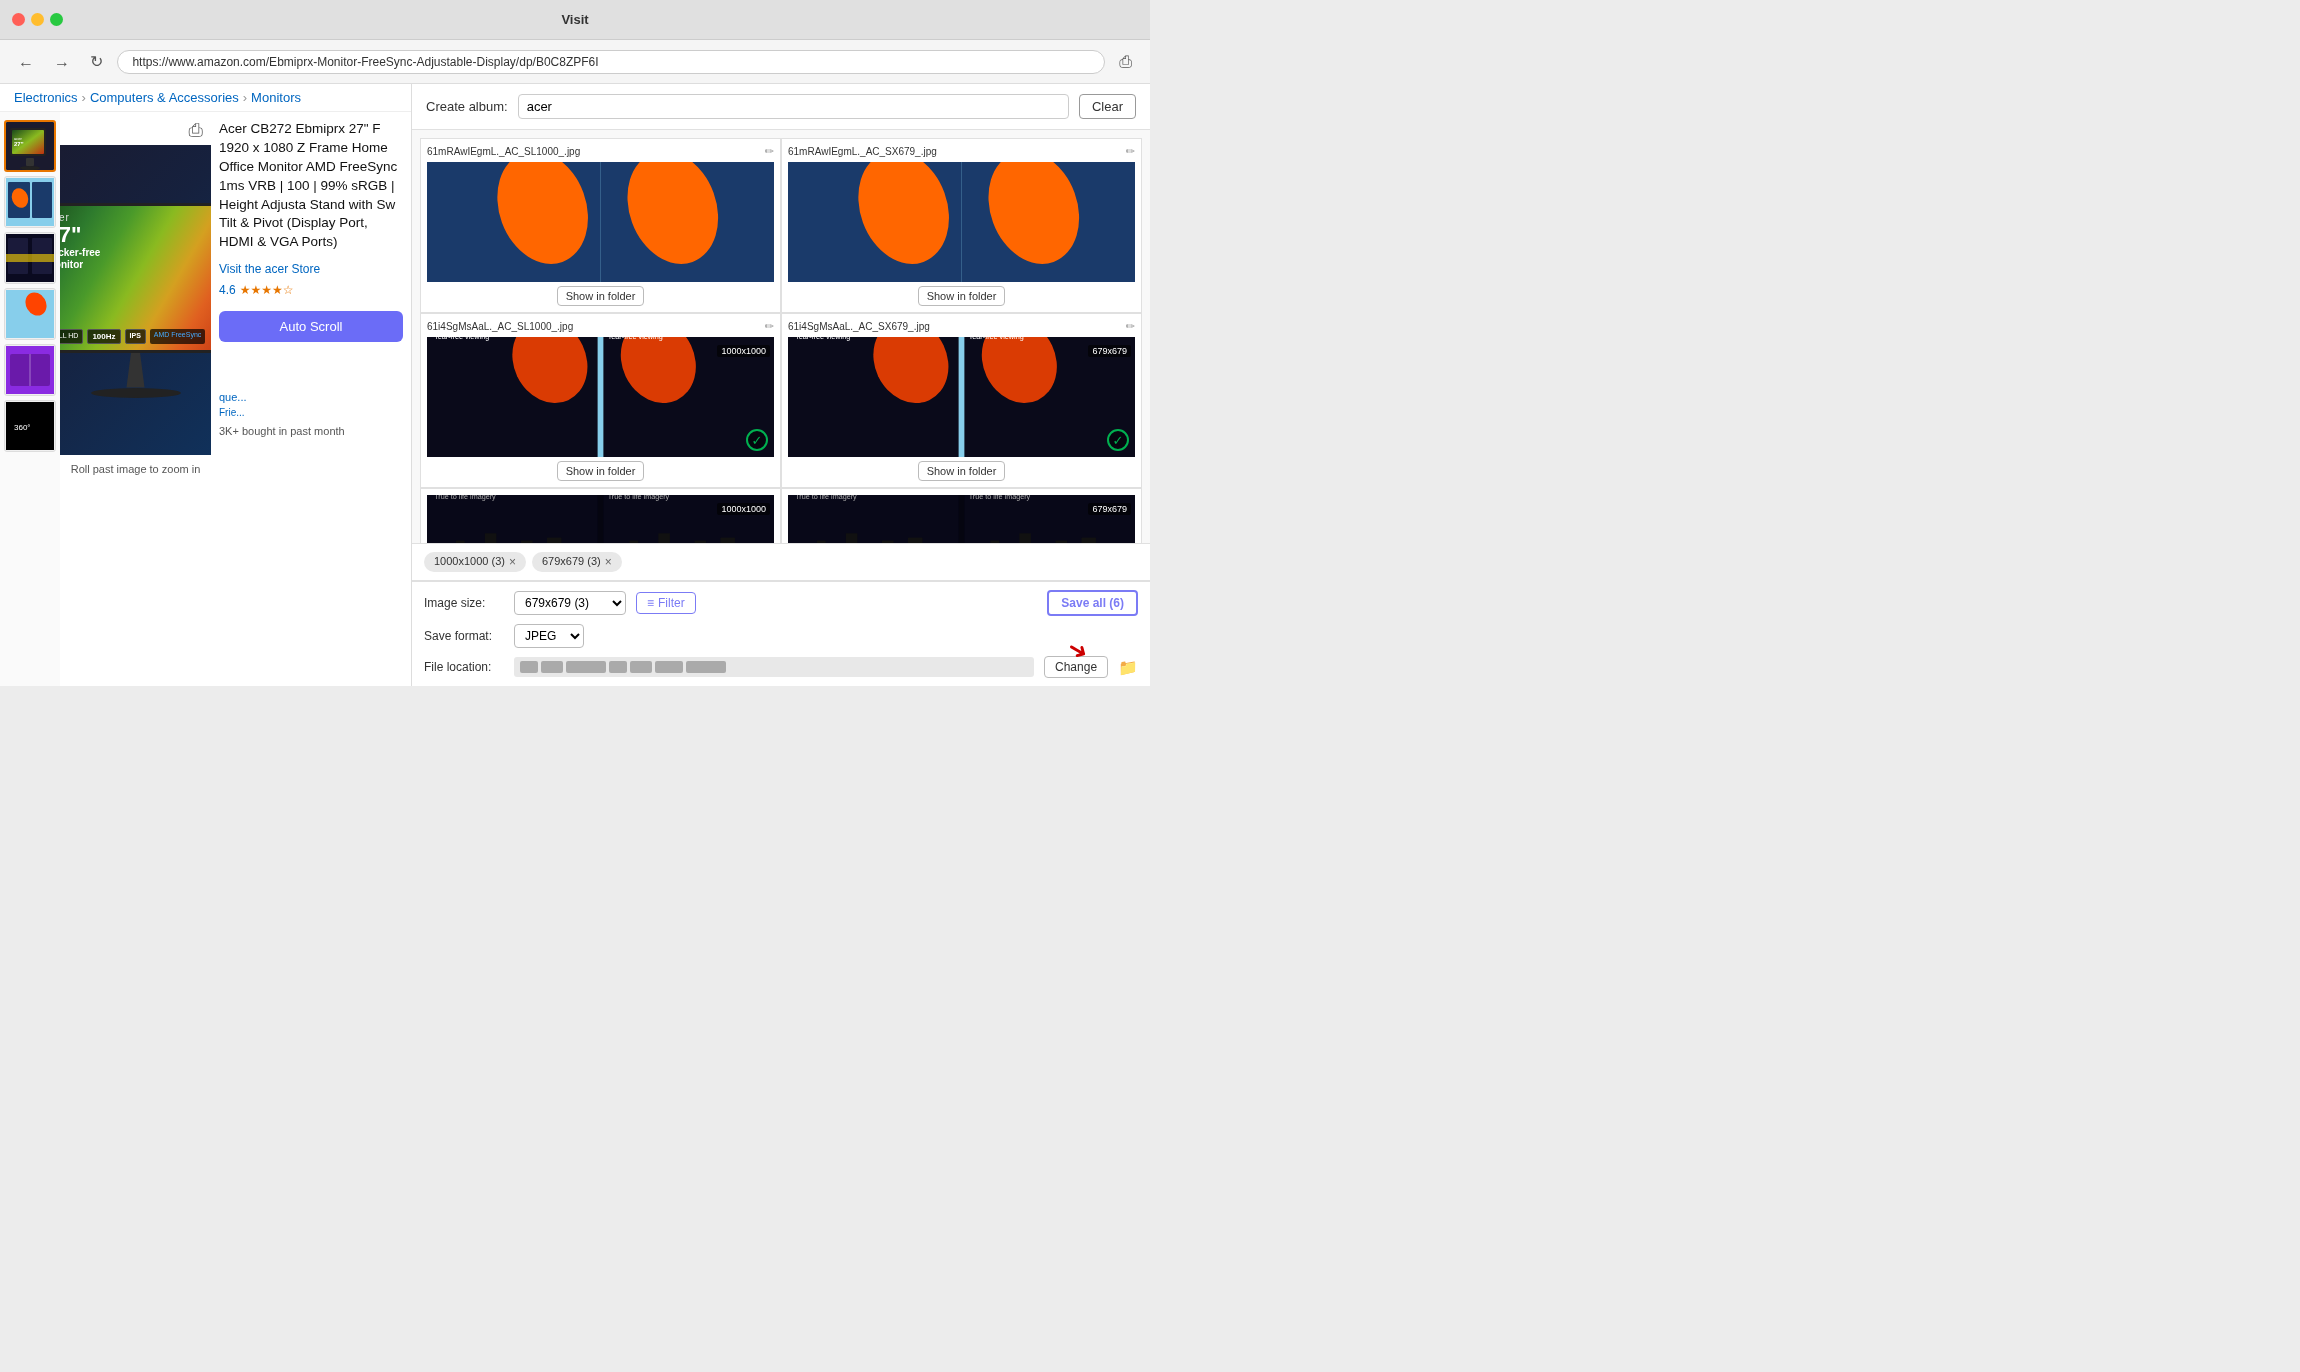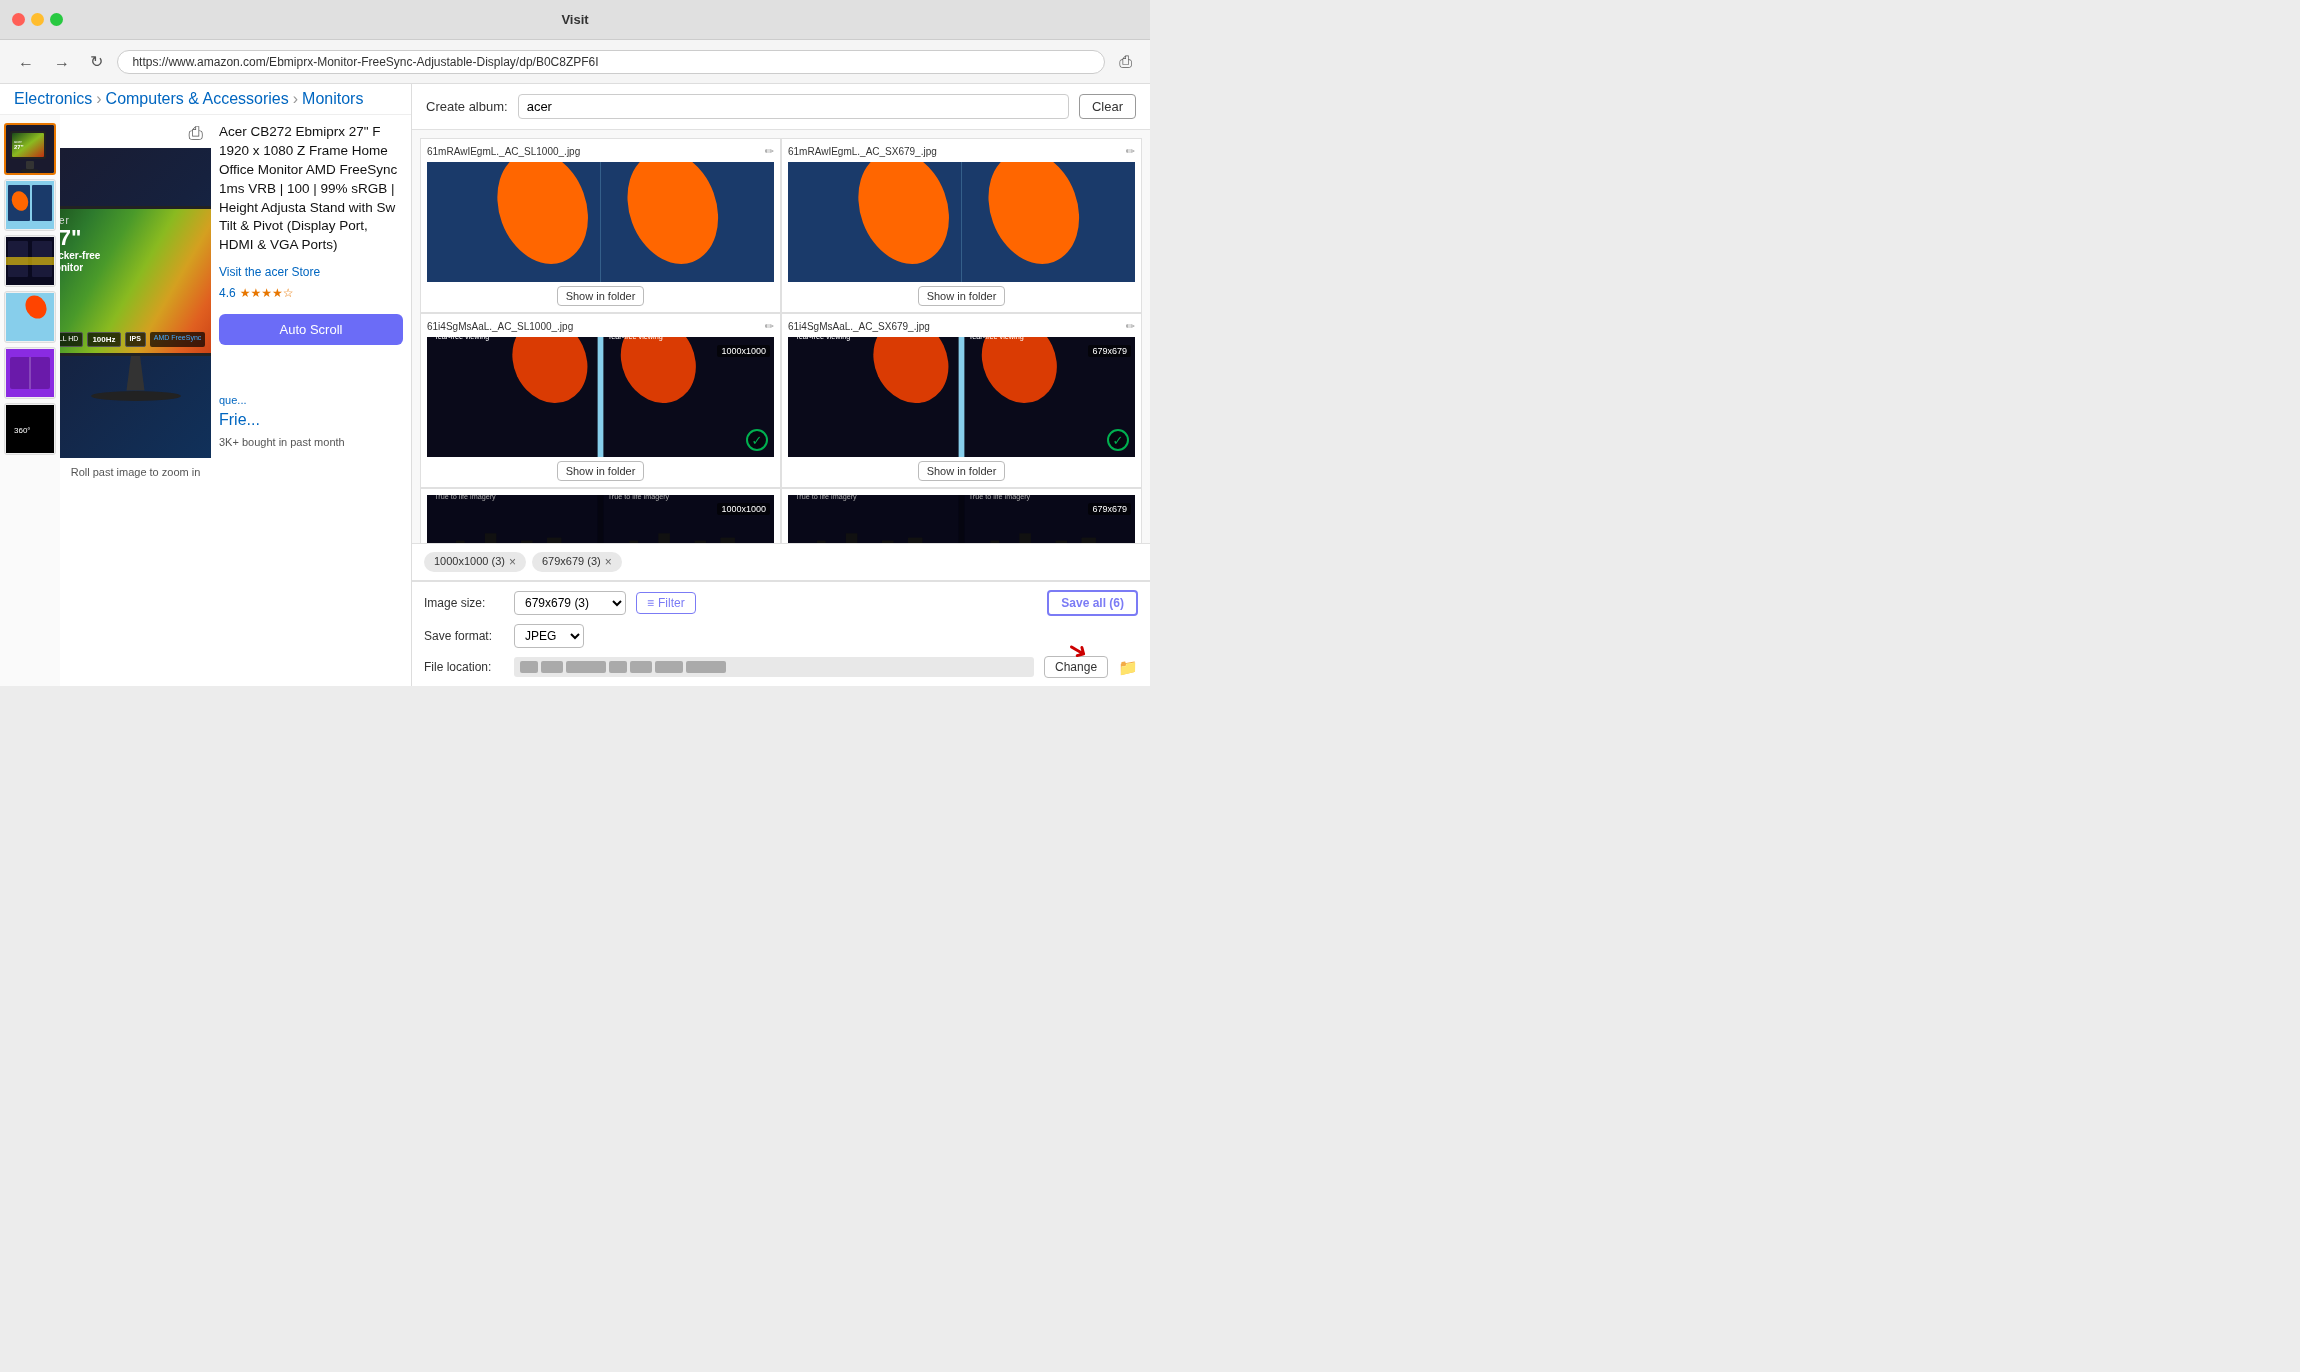--- a/index.html
+++ b/index.html
@@ -66,21 +66,21 @@
       width: 412px;
       background: white;
       display: flex;
       flex-direction: column;
       overflow: hidden;
       border-right: 1px solid #ddd;
     }
 
     .breadcrumb {
       padding: 6px 14px;
-      font-size: 16px;
+      font-size: 13px;
       color: #555;
       border-bottom: 1px solid #eee;
       display: flex;
       align-items: center;
       gap: 4px;
     }
     .breadcrumb a { color: #0066c0; text-decoration: none; }
     .breadcrumb-sep { color: #999; }
 
     .product-area {
@@ -533,21 +533,21 @@
 
       <div class="product-desc">
         <div class="product-title">Acer CB272 Ebmiprx 27" F 1920 x 1080 Z Frame Home Office Monitor AMD FreeSync 1ms VRB | 100 | 99% sRGB | Height Adjusta Stand with Sw Tilt &amp; Pivot (Display Port, HDMI &amp; VGA Ports)</div>
         <a class="store-link">Visit the acer Store</a>
         <div class="rating-row">
           <span class="rating-num">4.6</span>
           <span class="stars">★★★★☆</span>
         </div>
         <button class="auto-scroll-btn">Auto Scroll</button>
         <div style="font-size:11px;color:#0066c0;margin-top:40px;">que...</div>
-        <div style="font-size:16px;color:#0066c0;">Frie...</div>
+        <div style="font-size:10px;color:#0066c0;">Frie...</div>
         <div style="font-size:11px;color:#555;margin-top:4px;">3K+ bought in past month</div>
       </div>
     </div>
   </div>
 
   <div class="imaget-panel">
 
     <div class="imaget-top">
       <span class="create-album-label">Create album:</span>
       <input class="album-input" type="text" value="acer" style="">

